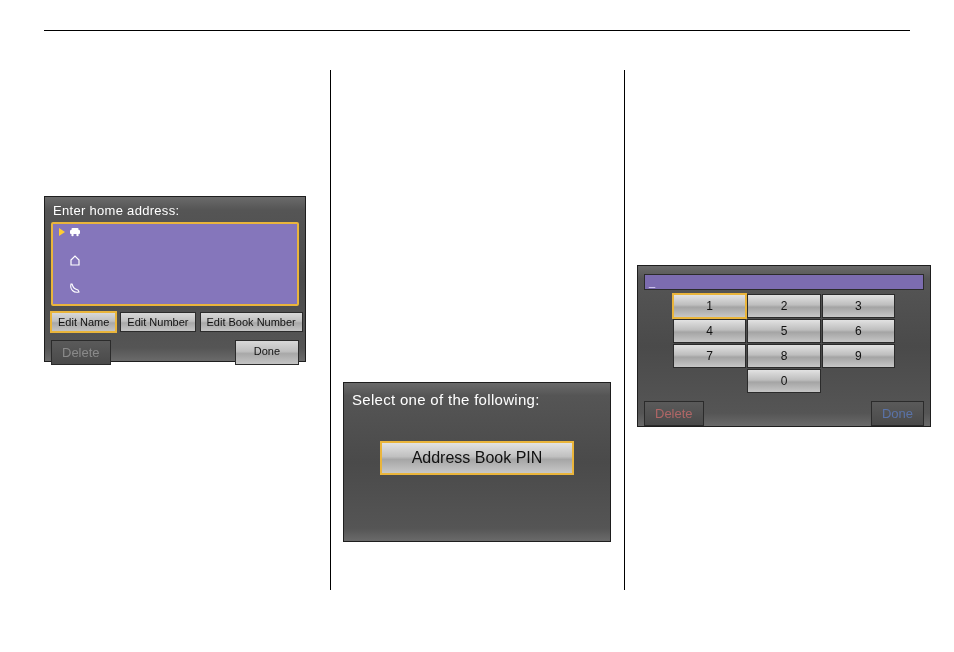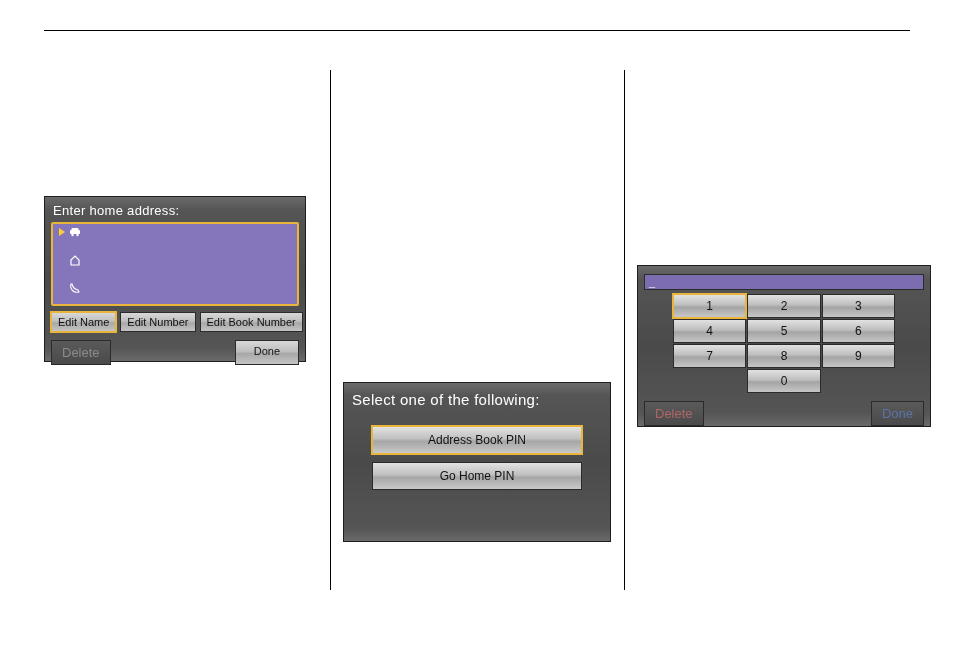--- a/index.html
+++ b/index.html
@@ -124,26 +124,26 @@
     color: #fff;
     padding: 6px 8px;
   }
   .p2-title {
     font-size: 15px;
     letter-spacing: .3px;
     padding: 2px 0 18px 0;
   }
   .p2-btn {
     display:block;
-    width: 210px;
-    margin: 0 auto 8px auto;
+    width: 192px;
+    margin: 16px auto 8px auto;
     background: linear-gradient(#e2e2e2,#c0c0c0 45%,#a6a6a6 55%,#c8c8c8);
     border: 1px solid #2b2b2b;
     color: #111;
-    font-size: 12px;
+    font-size: 16px;
     padding: 6px 0;
     text-align: center;
     cursor: pointer;
   }
   .p2-btn.hl { outline: 2px solid #eab53b; outline-offset: -1px; }
 
   
   .panel3 {
     position: absolute;
     top: 265px;
@@ -264,21 +264,20 @@
   </div>
   <div class="p1-bottom">
     <div class="ghost-btn">Delete</div>
     <div class="metal-btn done">Done</div>
   </div>
 </div>
 
 <div class="panel2">
   <div class="p2-title">Select one of the following:</div>
   <div class="p2-btn hl">Address Book PIN</div>
-  <div class="p2-btn">Go Home PIN</div>
 </div>
 
 <div class="panel3">
   <div class="p3-display">_</div>
   <div class="p3-grid">
     <div class="p3-key hl">1</div>
     <div class="p3-key">2</div>
     <div class="p3-key">3</div>
     <div class="p3-key">4</div>
     <div class="p3-key">5</div>

